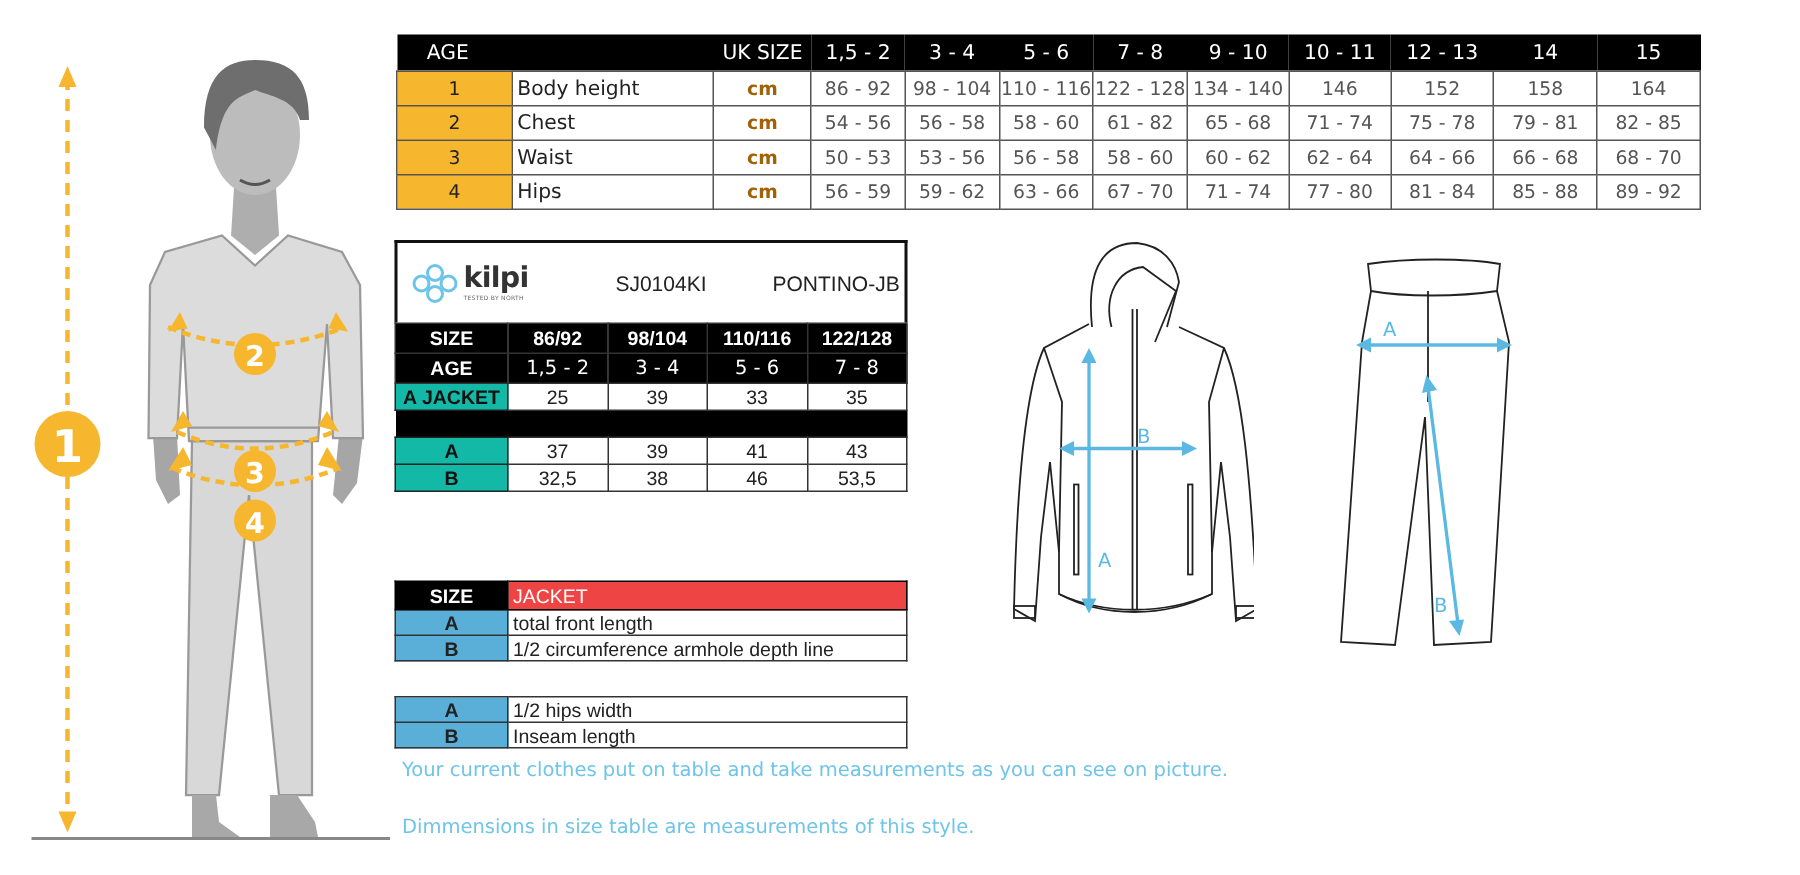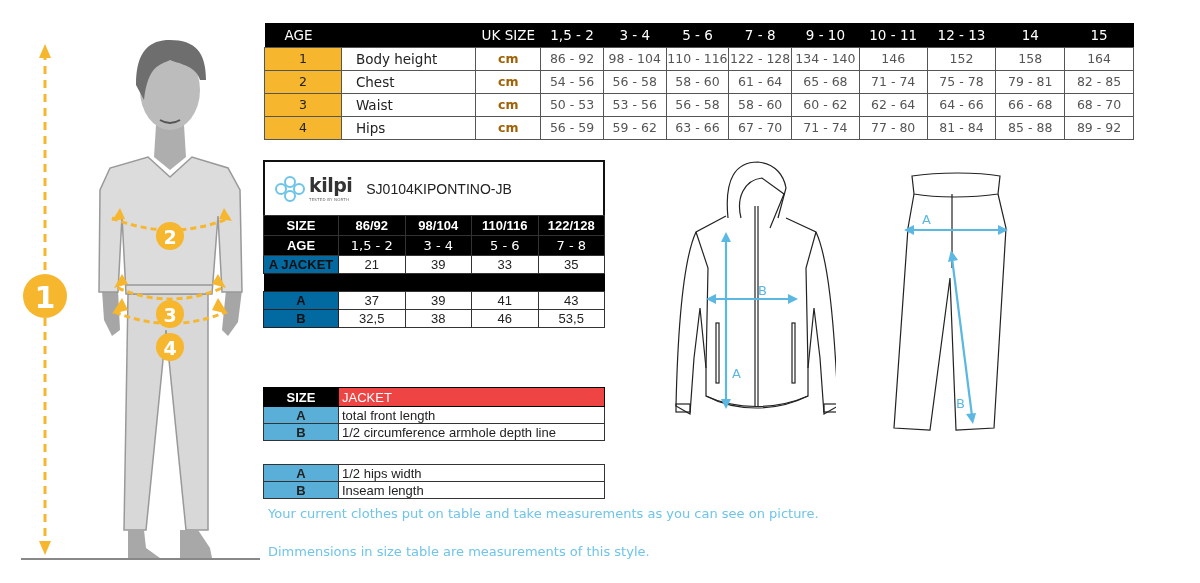--- a/index.html
+++ b/index.html
@@ -18,41 +18,41 @@
   #main-table th {
     background: #000; color: #fff; font-weight: normal; height: 24px;
     font-size: 13.5px; text-align: center; padding: 0;
   }
   #main-table th.age-h { text-align: left; padding-left: 20px; }
   #main-table td {
     height: 23px; border: 1px solid #555; text-align: center; color: #555;
     font-size: 12.5px; padding: 0; white-space: nowrap;
   }
   #main-table td.num { background: #f6b62e; color: #222; border-color: #555; }
-  #main-table td.label { text-align: left; padding-left: 14px; color: #222; font-size: 13.5px; }
+  #main-table td.label { text-align: left; padding-left: 3px; color: #222; font-size: 13.5px; }
   #main-table td.unit { color: #a16207; font-weight: bold; }
 
   
   #product-box { position: absolute; left: 263px; top: 160px; width: 342px; }
   #product-head {
     height: 55px; border: 2px solid #111; border-bottom: none; background: #fff;
-    display: flex; align-items: center; padding-left: 8px;
+    display: flex; align-items: center; padding-left: 8px; gap: 44px;
   }
   .logo { display: flex; align-items: center; }
   .logo-word { font-family: "DejaVu Sans", sans-serif; font-weight: bold; font-size: 19px; color: #333; letter-spacing: -0.5px; line-height: 1; }
   .logo-tag { font-size: 4px; color: #666; display: block; margin-top: 1px; letter-spacing: 0.2px; }
   .code { font-family: "Liberation Sans", sans-serif; font-size: 14px; color: #222; margin-left: 14px; }
   .model { font-family: "Liberation Sans", sans-serif; font-size: 14px; color: #222; }
 
   #product-table { width: 342px; border-collapse: collapse; table-layout: fixed; font-family: "Liberation Sans", sans-serif; }
   #product-table tr.hdr td { background: #000; color: #fff; text-align: center; height: 20px; font-size: 13px; }
   #product-table tr.hdr td.b { font-weight: bold; }
   #product-table tr.hdr td.l { font-family: "DejaVu Sans", sans-serif; font-size: 13px; }
   #product-table td { height: 18px; border: 1px solid #333; text-align: center; font-size: 13px; padding: 0; color: #222; }
-  #product-table td.blue { background: #0369a1; font-weight: bold; color: #111; border: 1.5px solid #222; }
+  #product-table td.blue { background: #14b8a6; font-weight: bold; color: #111; border: 1.5px solid #222; }
   #product-table tr.sep td { background: #000; height: 18px; border: none; }
 
   
   .legend { position: absolute; left: 263px; width: 342px; border-collapse: collapse; table-layout: fixed; font-family: "Liberation Sans", sans-serif; font-size: 13px; }
   .legend td { height: 17px; border: 1px solid #333; padding: 0 3px; color: #222; }
   .legend td.key { background: #5aafd9; text-align: center; font-weight: bold; width: 75px; }
   .legend tr.hdr td { background: #ef4444; color: #fff; border: 1px solid #000; height: 19px; }
   .legend tr.hdr td.key { background: #000; font-weight: bold; }
   #legend-jacket { top: 387px; }
   #legend-pants { top: 464px; }
@@ -176,21 +176,21 @@
       <td>158</td>
       <td>164</td>
     </tr>
     <tr>
       <td class="num">2</td>
       <td class="label">Chest</td>
       <td class="unit">cm</td>
       <td>54 - 56</td>
       <td>56 - 58</td>
       <td>58 - 60</td>
-      <td>61 - 64</td>
+      <td>61 - 82</td>
       <td>65 - 68</td>
       <td>71 - 74</td>
       <td>75 - 78</td>
       <td>79 - 81</td>
       <td>82 - 85</td>
     </tr>
     <tr>
       <td class="num">3</td>
       <td class="label">Waist</td>
       <td class="unit">cm</td>
@@ -258,21 +258,21 @@
     </tr>
     <tr class="hdr">
       <td class="b">AGE</td>
       <td class="l">1,5 - 2</td>
       <td class="l">3 - 4</td>
       <td class="l">5 - 6</td>
       <td class="l">7 - 8</td>
     </tr>
     <tr>
       <td class="blue">A JACKET</td>
-      <td>21</td>
+      <td>25</td>
       <td>39</td>
       <td>33</td>
       <td>35</td>
     </tr>
     <tr class="sep">
           <td colspan="5"></td>
         </tr>
     <tr>
       <td class="blue">A</td>
       <td>37</td>

